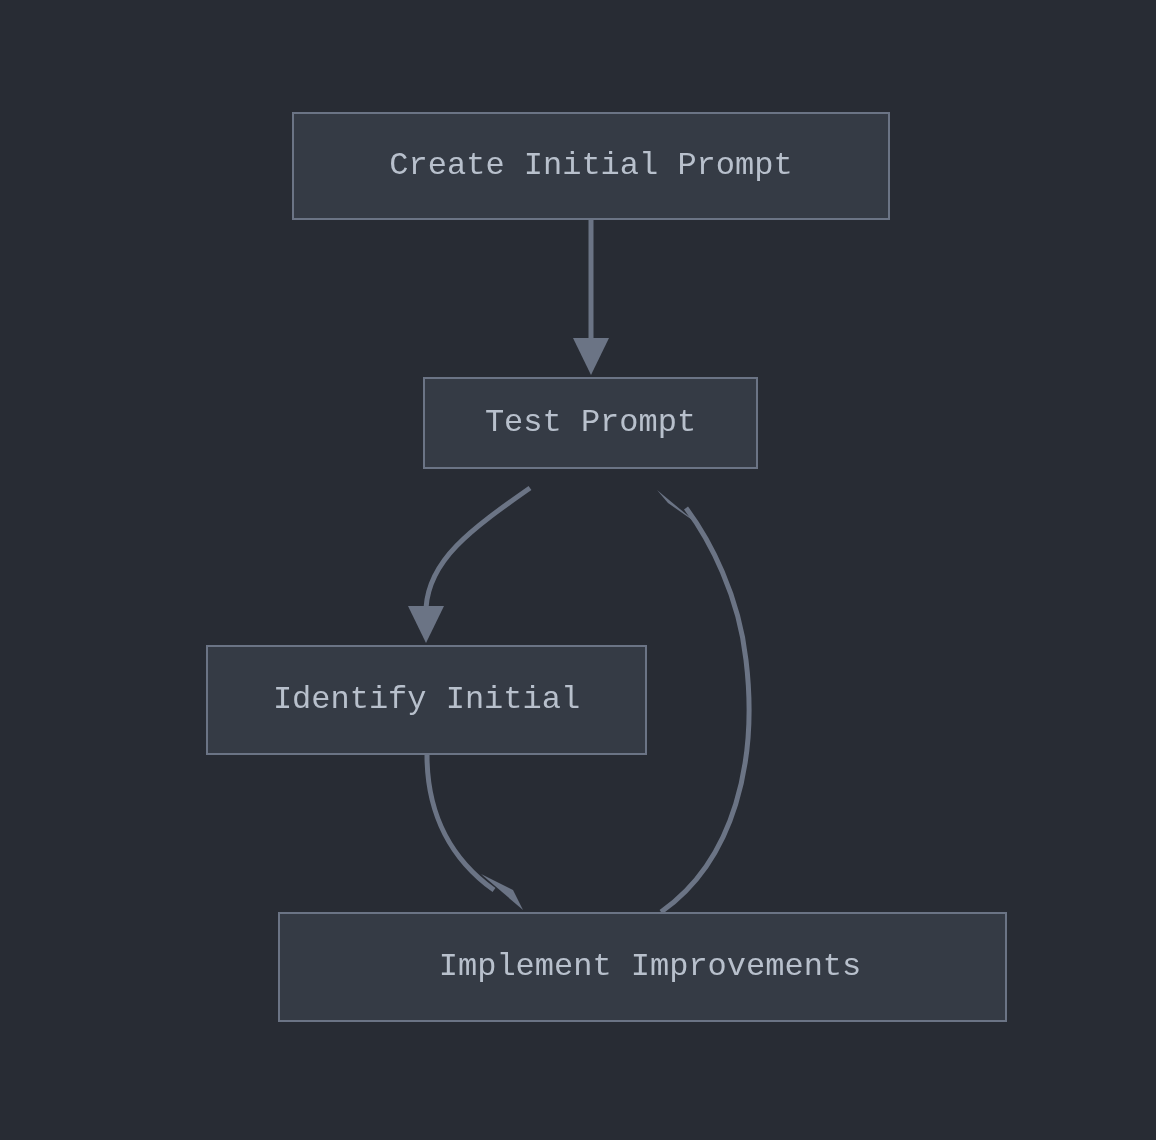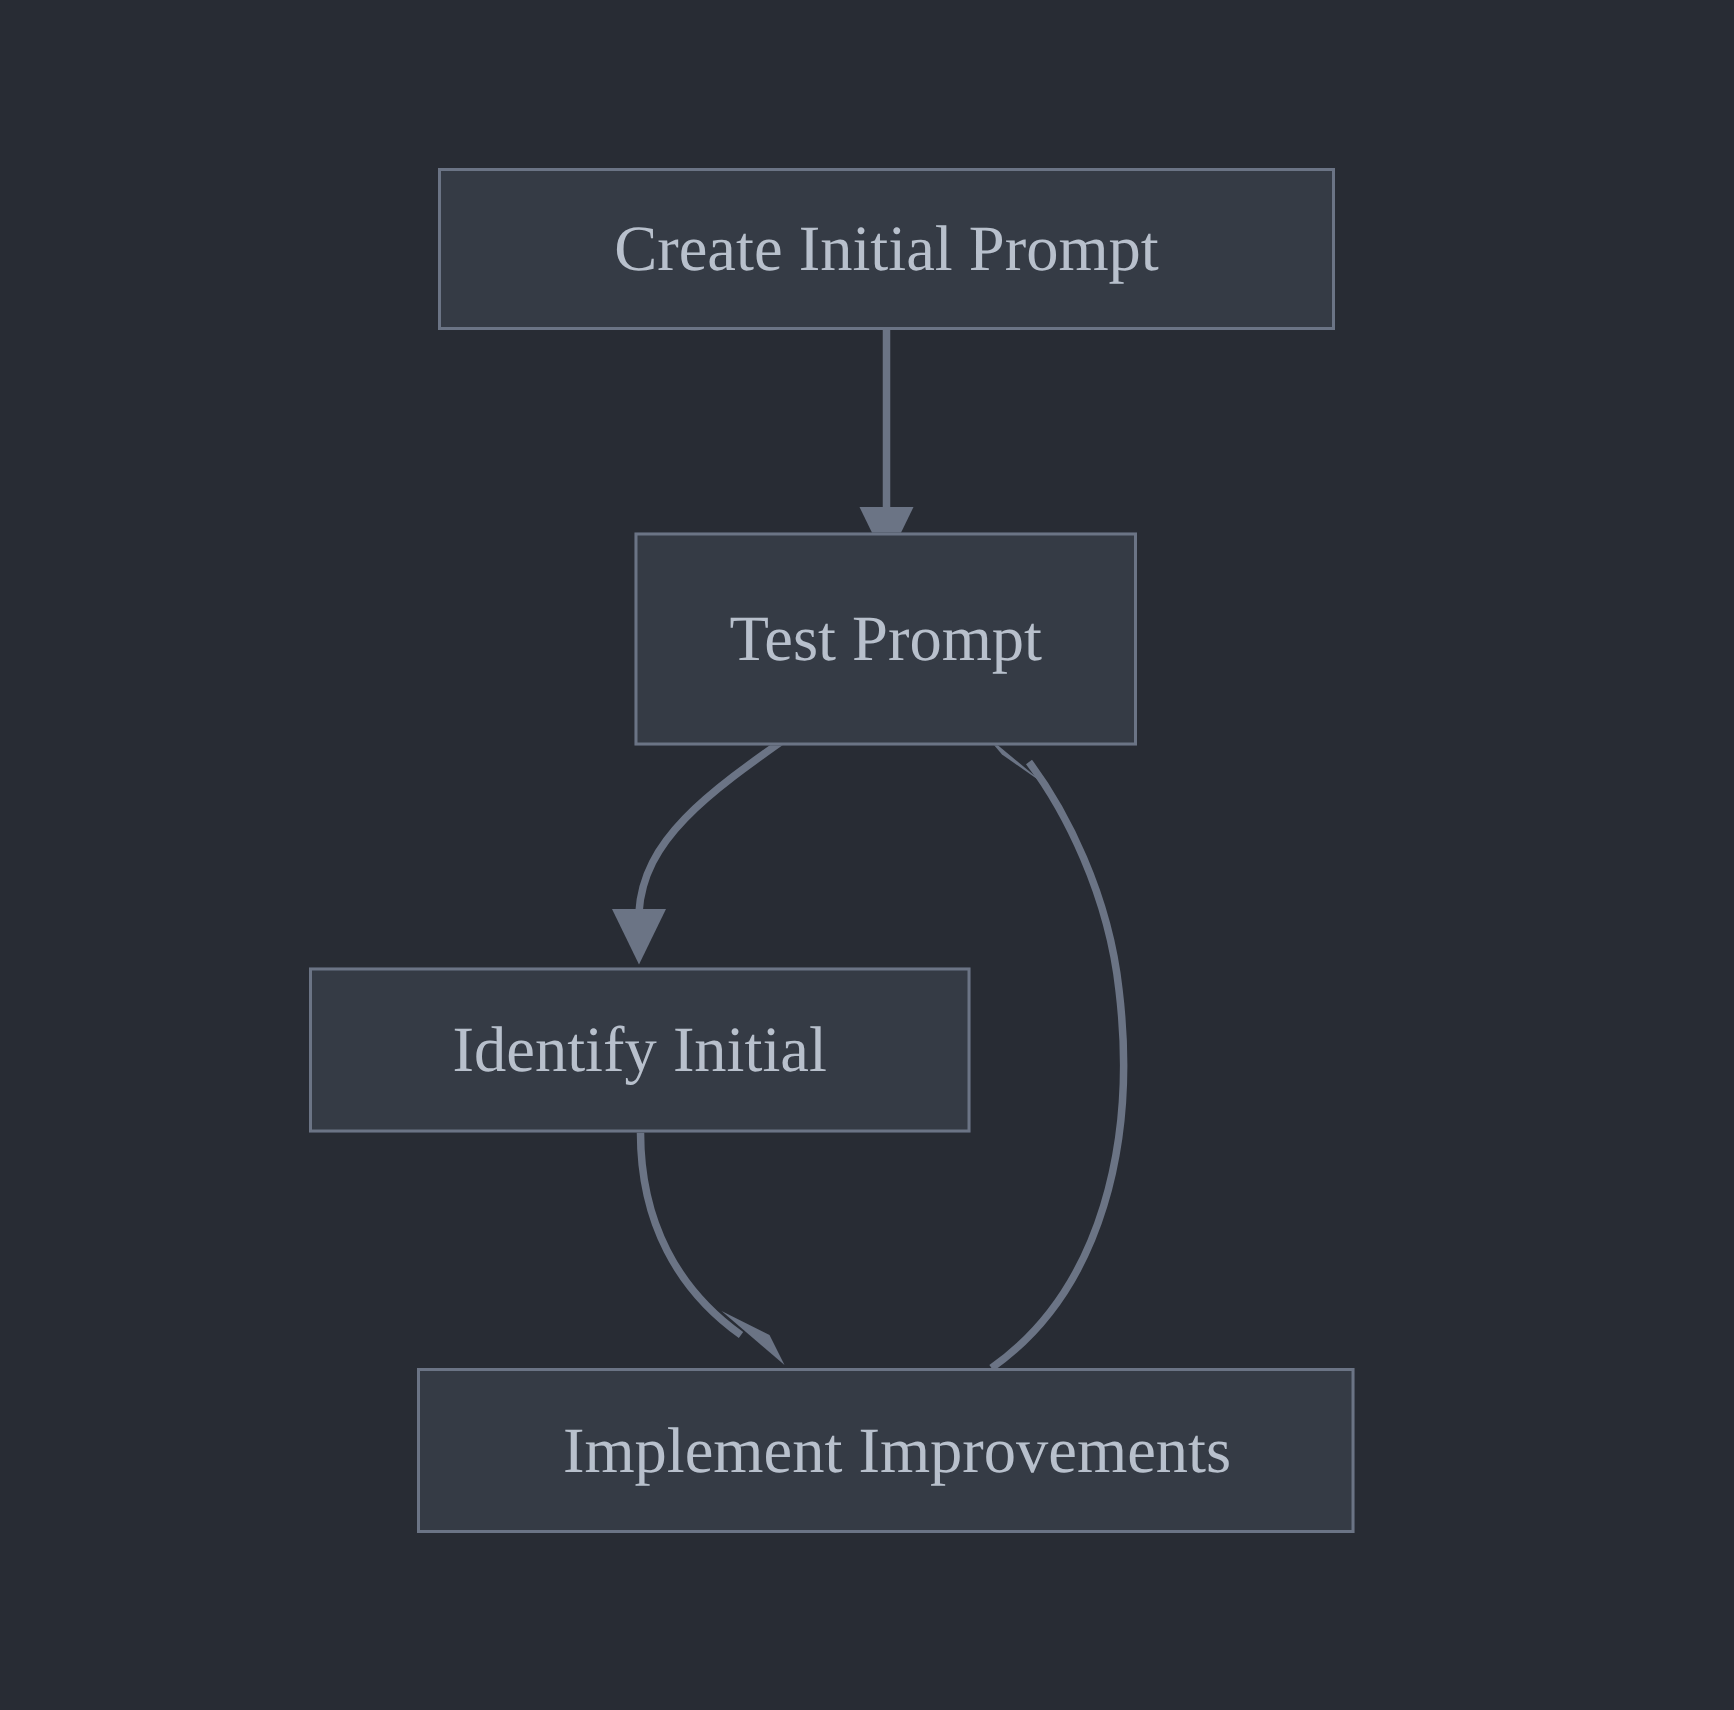--- a/index.html
+++ b/index.html
@@ -33,31 +33,31 @@
     box-sizing: border-box;
     background: #353b45;
     border: 2px solid #6b7485;
     display: flex;
     align-items: center;
     justify-content: center;
     z-index: 2;
   }
   .node-label {
     color: #b8c0cc;
-    font-family: Liberation Serif, serif;
-    font-size: 43px;
+    font-family: Liberation Mono, monospace;
+    font-size: 32px;
     line-height: 1;
     letter-spacing: 0px;
     white-space: pre;
     user-select: none;
   }
   #node-create-initial-prompt { left: 292px; top: 112px; width: 598px; height: 108px; }
-  #node-test-prompt          { left: 423px; top: 355px; width: 335px; height: 142px; }
+  #node-test-prompt          { left: 423px; top: 377px; width: 335px; height: 92px; }
   #node-identify-issues      { left: 206px; top: 645px; width: 441px; height: 110px; }
-  #node-implement-improvements { left: 278px; top: 912px; width: 625px; height: 110px; padding-left: 15px; }
+  #node-implement-improvements { left: 278px; top: 912px; width: 729px; height: 110px; padding-left: 15px; }
 </style>
 </head>
 <body>
 
 <div id="canvas">
 
   <svg id="edge-layer" viewBox="0 0 1156 1140" width="1156" height="1140" xmlns="http://www.w3.org/2000/svg">
 
     <g>
       <path d="M 591 220 L 591 340" stroke="#6b7485" stroke-width="5" fill="none" stroke-linecap="butt"></path>

